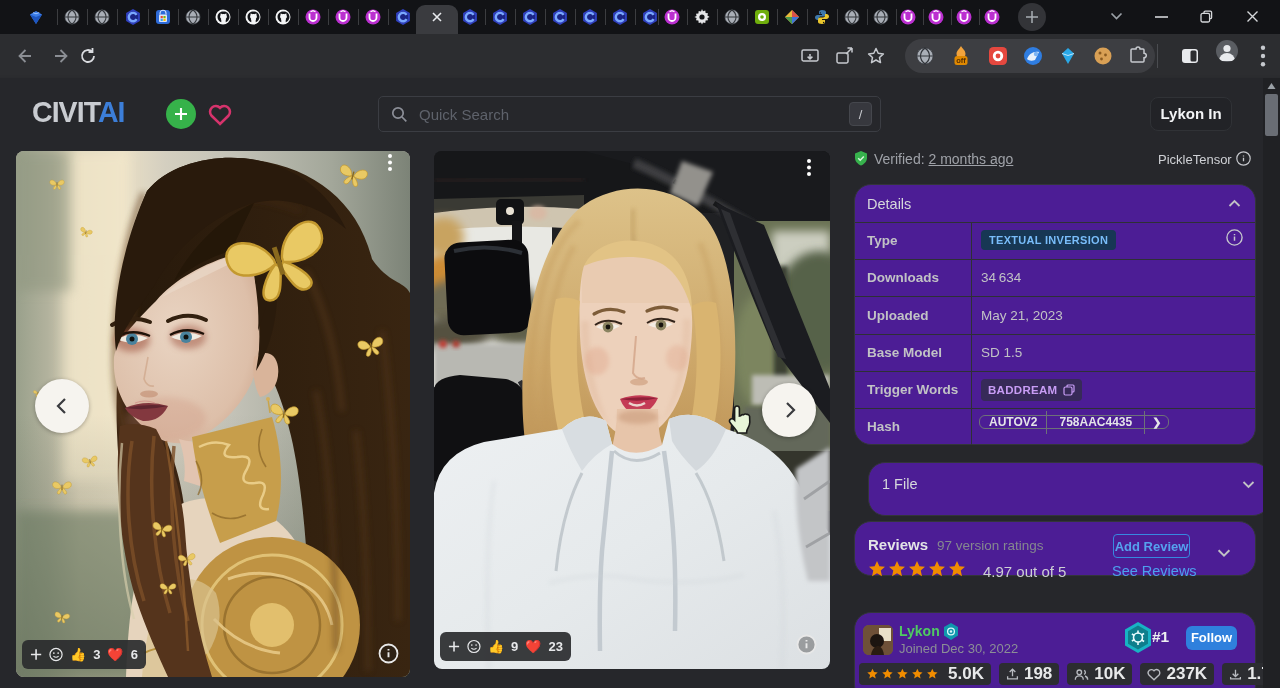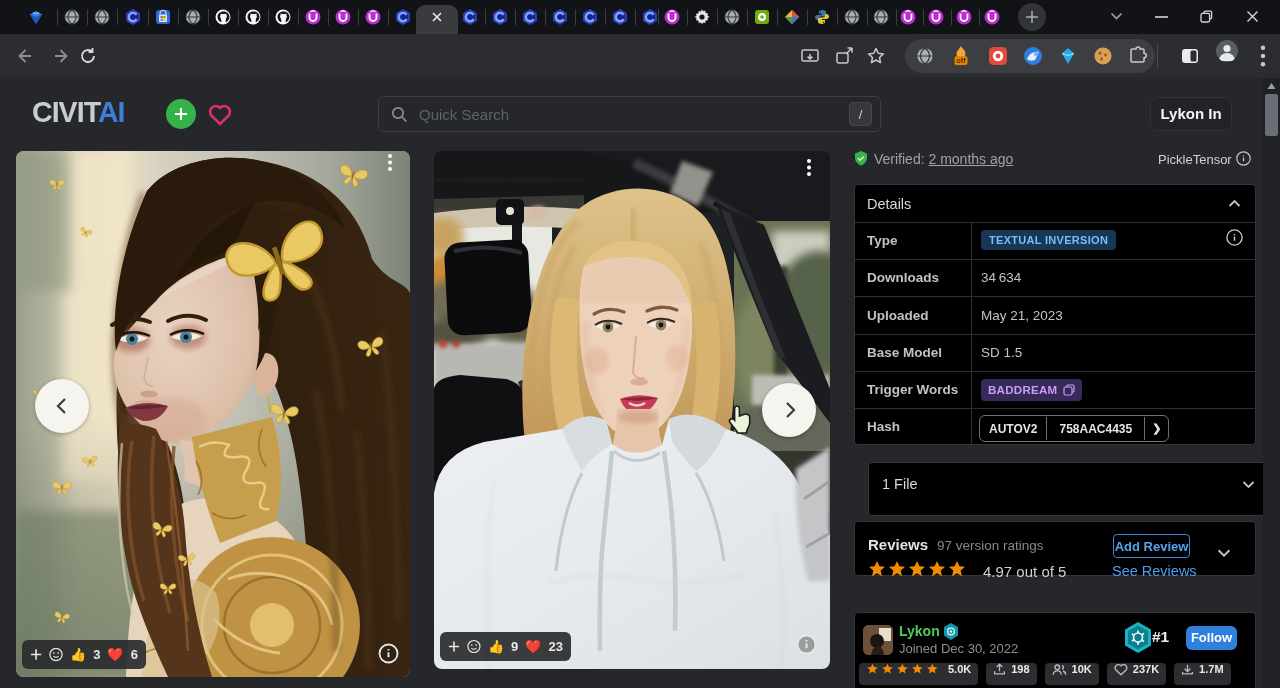--- a/index.html
+++ b/index.html
@@ -2,22 +2,22 @@
 <html><head><meta charset="utf-8"><style>
 *{margin:0;padding:0;box-sizing:border-box}
 html,body{width:1280px;height:688px;overflow:hidden;background:#232428;font-family:"Liberation Sans",sans-serif}
 #tabbar{position:absolute;left:0;top:0;width:1280px;height:34px;background:#121316}
 #toolbar{position:absolute;left:0;top:34px;width:1280px;height:44px;background:#2c2d30}
 #siteheader{position:absolute;left:0;top:78px;width:1280px;height:68px;background:#26272b;box-shadow:0 2px 4px rgba(0,0,0,.35)}
 #content{position:absolute;left:0;top:146px;width:1263px;height:542px;background:#26272b}
 #scrollbar{position:absolute;left:1263px;top:78px;width:17px;height:610px;background:#202124}
 .sep{position:absolute;top:9px;width:1px;height:16px;background:#3c3d40}
 .tabico{position:absolute;top:9px;width:16px;height:16px}
-.card{position:absolute;background:#000000;border:1px solid #33353a;border-radius:4px}
-.chip{display:inline-flex;align-items:flex-start;gap:5px;background:#2c2d31;border-radius:4px;height:22px;padding:0 7px;color:#e8e9ea;font-size:11px;font-weight:bold}
+.card{position:absolute;background:#4c1d95;border:1px solid #33353a;border-radius:17px}
+.chip{display:inline-flex;align-items:center;gap:5px;background:#2c2d31;border-radius:4px;height:22px;padding:0 7px;color:#e8e9ea;font-size:17px;font-weight:bold}
 </style></head><body>
 
 <svg width="0" height="0" style="position:absolute">
     <defs>
 <g id="globe">
         <circle cx="8" cy="8" r="7.2" fill="#a9aeb6"></circle>
         <path d="M1 8h14M8 1c-2.6 1.8-4 4-4 7s1.4 5.2 4 7c2.6-1.8 4-4 4-7s-1.4-5.2-4-7z" stroke="#33363b" stroke-width="1.1" fill="none"></path>
         <circle cx="8" cy="8" r="7.2" fill="none" stroke="#33363b" stroke-width="0.6"></circle>
       </g>
 <g id="civ">
@@ -655,21 +655,21 @@
           <circle cx="7.5" cy="7.5" r="6.7" fill="none" stroke="#c6c8cc" stroke-width="1.2"></circle>
           <path d="M7.5 6.7v3.6M7.5 4.4v1.1" stroke="#c6c8cc" stroke-width="1.3"></path>
         </svg>
     <div style="position:absolute;left:126px;top:48px">34 634</div>
     <div style="position:absolute;left:126px;top:86px">May 21, 2023</div>
     <div style="position:absolute;left:126px;top:123px">SD 1.5</div>
     <div style="position:absolute;left:126px;top:157px;height:22px;padding:0 7px;background:#372a58;border-radius:4px;color:#c89df5;font-size:11.5px;font-weight:bold;line-height:22px;letter-spacing:.3px">BADDREAM <svg style="vertical-align:-2px;margin-left:2px" width="12" height="12" viewBox="0 0 12 12">
             <rect x="1" y="3" width="8" height="8" rx="1.5" fill="none" stroke="#c89df5" stroke-width="1.2"></rect>
             <path d="M4 3V2a1 1 0 0 1 1-1h5a1 1 0 0 1 1 1v5a1 1 0 0 1-1 1h-1" fill="none" stroke="#c89df5" stroke-width="1.2"></path>
           </svg></div>
-    <div style="position:absolute;left:124px;top:193px;height:27px;border:1px solid #6e7178;border-radius:6px;display:flex;align-items:center;color:#e4e5e8;font-size:12px;font-weight:bold">
+    <div style="position:absolute;left:124px;top:193px;height:14px;border:1px solid #6e7178;border-radius:6px;display:flex;align-items:center;color:#e4e5e8;font-size:12px;font-weight:bold">
       <span style="padding:0 9px">AUTOV2</span>
           <span style="width:1px;height:23px;background:#6e7178"></span>
           <span style="padding:0 12px">758AAC4435</span>
           <span style="width:1px;height:23px;background:#6e7178"></span>
           <span style="padding:0 7px;font-size:11px">❯</span>
     </div>
   </div>
 </div>
 
 <div class="card" style="left:868px;top:316px;width:402px;height:54px">

